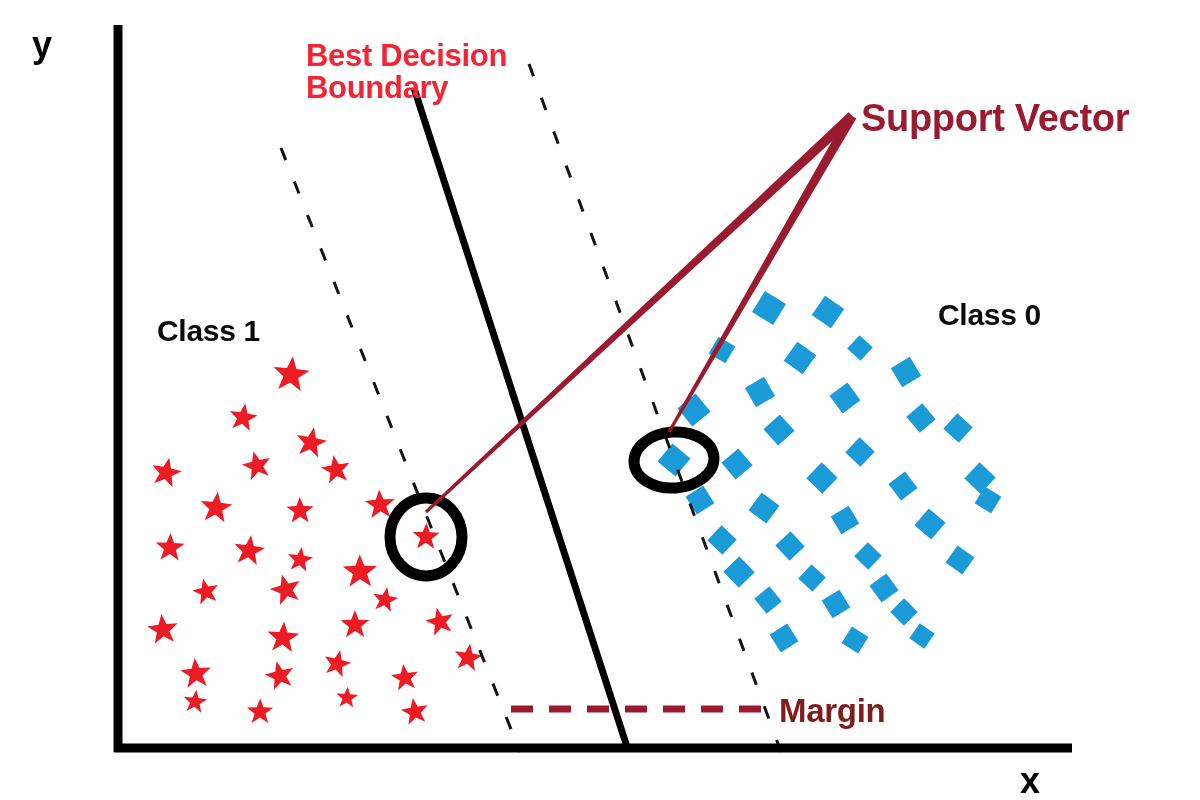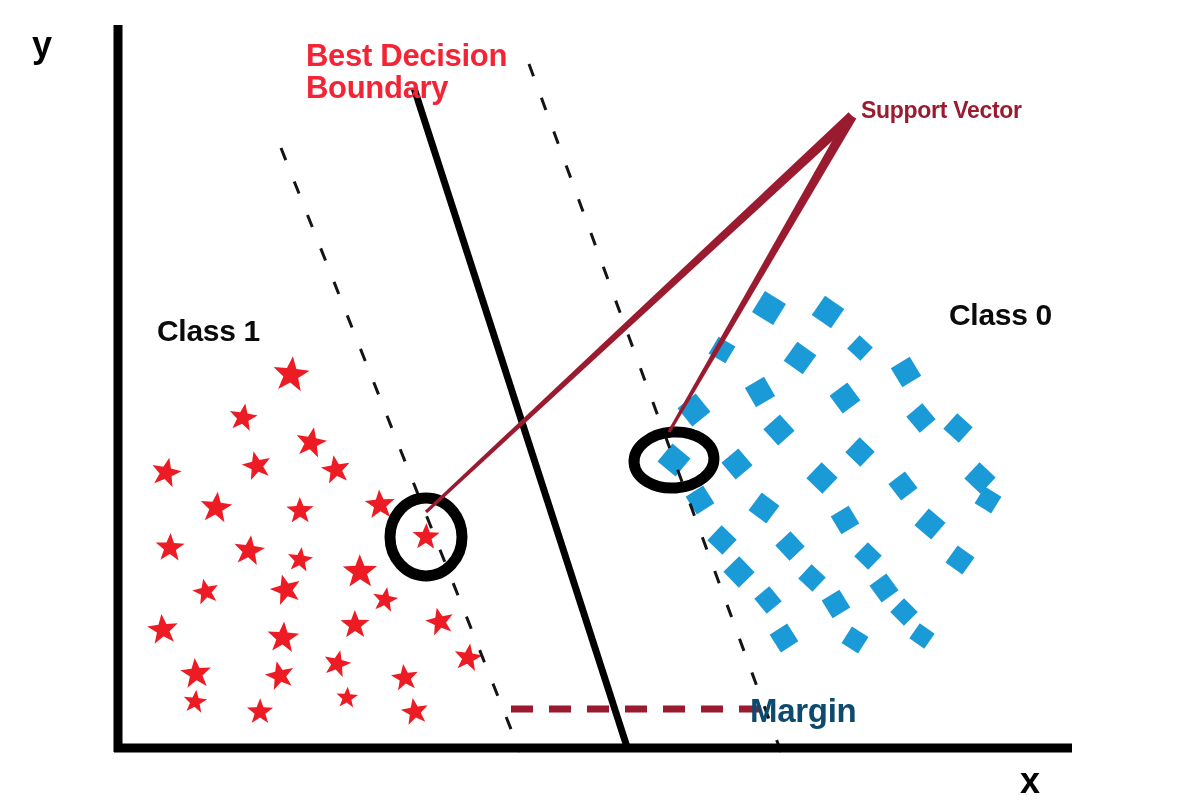--- a/index.html
+++ b/index.html
@@ -48,42 +48,41 @@
   #label-best-decision-boundary {
     left: 258px;
     top: 40px;
     font-size: 31px;
     color: #F42434;
     margin-left: 48px;
   }
   #label-support-vector {
     left: 861px;
     top: 99px;
-    font-size: 23px;
+    font-size: 38px;
     color: #9A1B2F;
   }
   #label-margin {
-    left: 750px;
+    left: 779px;
     top: 694px;
     font-size: 33px;
-    color: #0c4a6e;
+    color: #7f1d1d;
   }
   #label-class-1 {
     left: 157px;
     top: 300px;
     font-size: 30px;
     color: #0B0B0B;
     margin-top: 16px;
   }
   #label-class-0 {
     left: 938px;
     top: 300px;
     font-size: 30px;
     color: #0B0B0B;
-    margin-left: 11px;
   }
 </style>
 </head>
 <body>
 
 <div id="canvas-root">
 
   <svg id="svm-svg" viewBox="0 0 1200 800" xmlns="http://www.w3.org/2000/svg">
     <defs>
 

